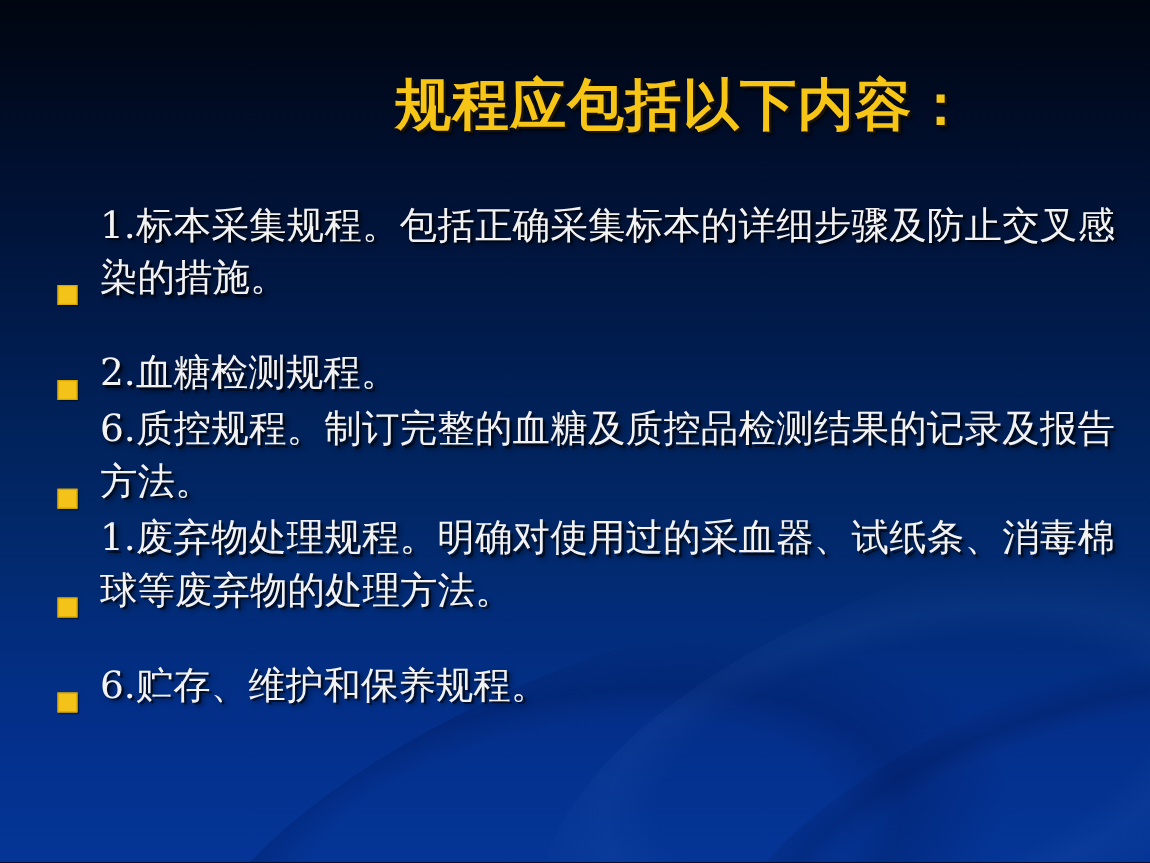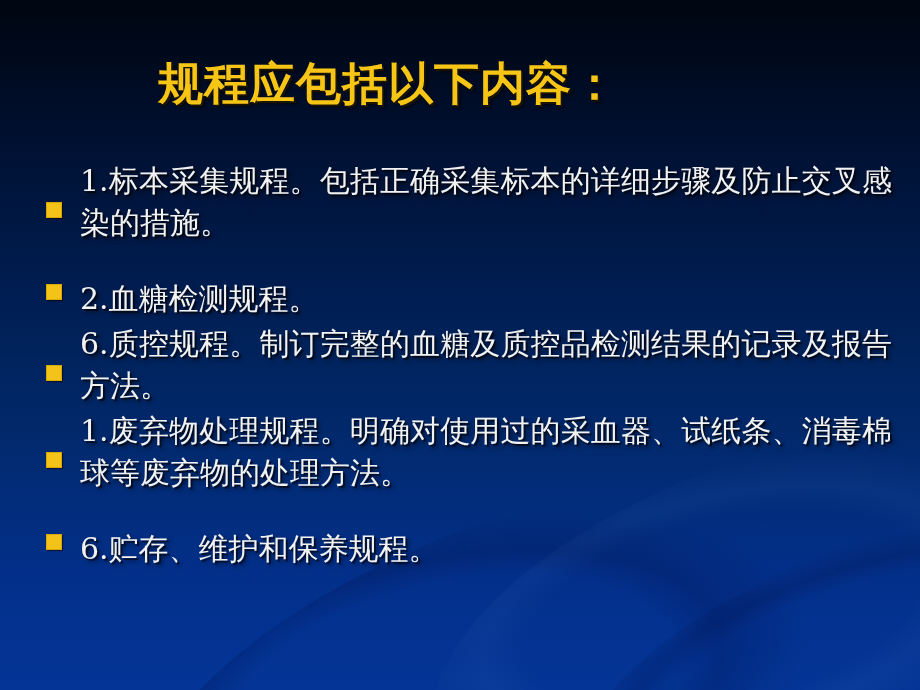--- a/index.html
+++ b/index.html
@@ -68,42 +68,42 @@
     width: 100%;
     height: 100%;
   }
 
   
   .title {
     position: absolute;
     left: 0;
     top: 56px;
     width: 776px;
-    text-align: center;
+    text-align: right;
     color: #f6c516;
     font-size: 45px;
     line-height: 56px;
     font-weight: 700;
     letter-spacing: 1px;
     white-space: nowrap;
     text-shadow:
       2px 2px 0 #1a1405,
       3px 3px 3px rgba(0,0,0,0.65);
   }
 
   
   .body-list {
     position: absolute;
     left: 46px;
     top: 160px;
     width: 846px;
   }
   .bullet-row {
     display: flex;
-    align-items: center;
+    align-items: flex-end;
     margin-bottom: 3px;
   }
   .bullet-marker {
     flex: 0 0 auto;
     width: 14px;
     height: 14px;
     margin-top: 16px;
     margin-right: 18px;
     background: #f3c319;
     border: 1px solid #d9a800;

